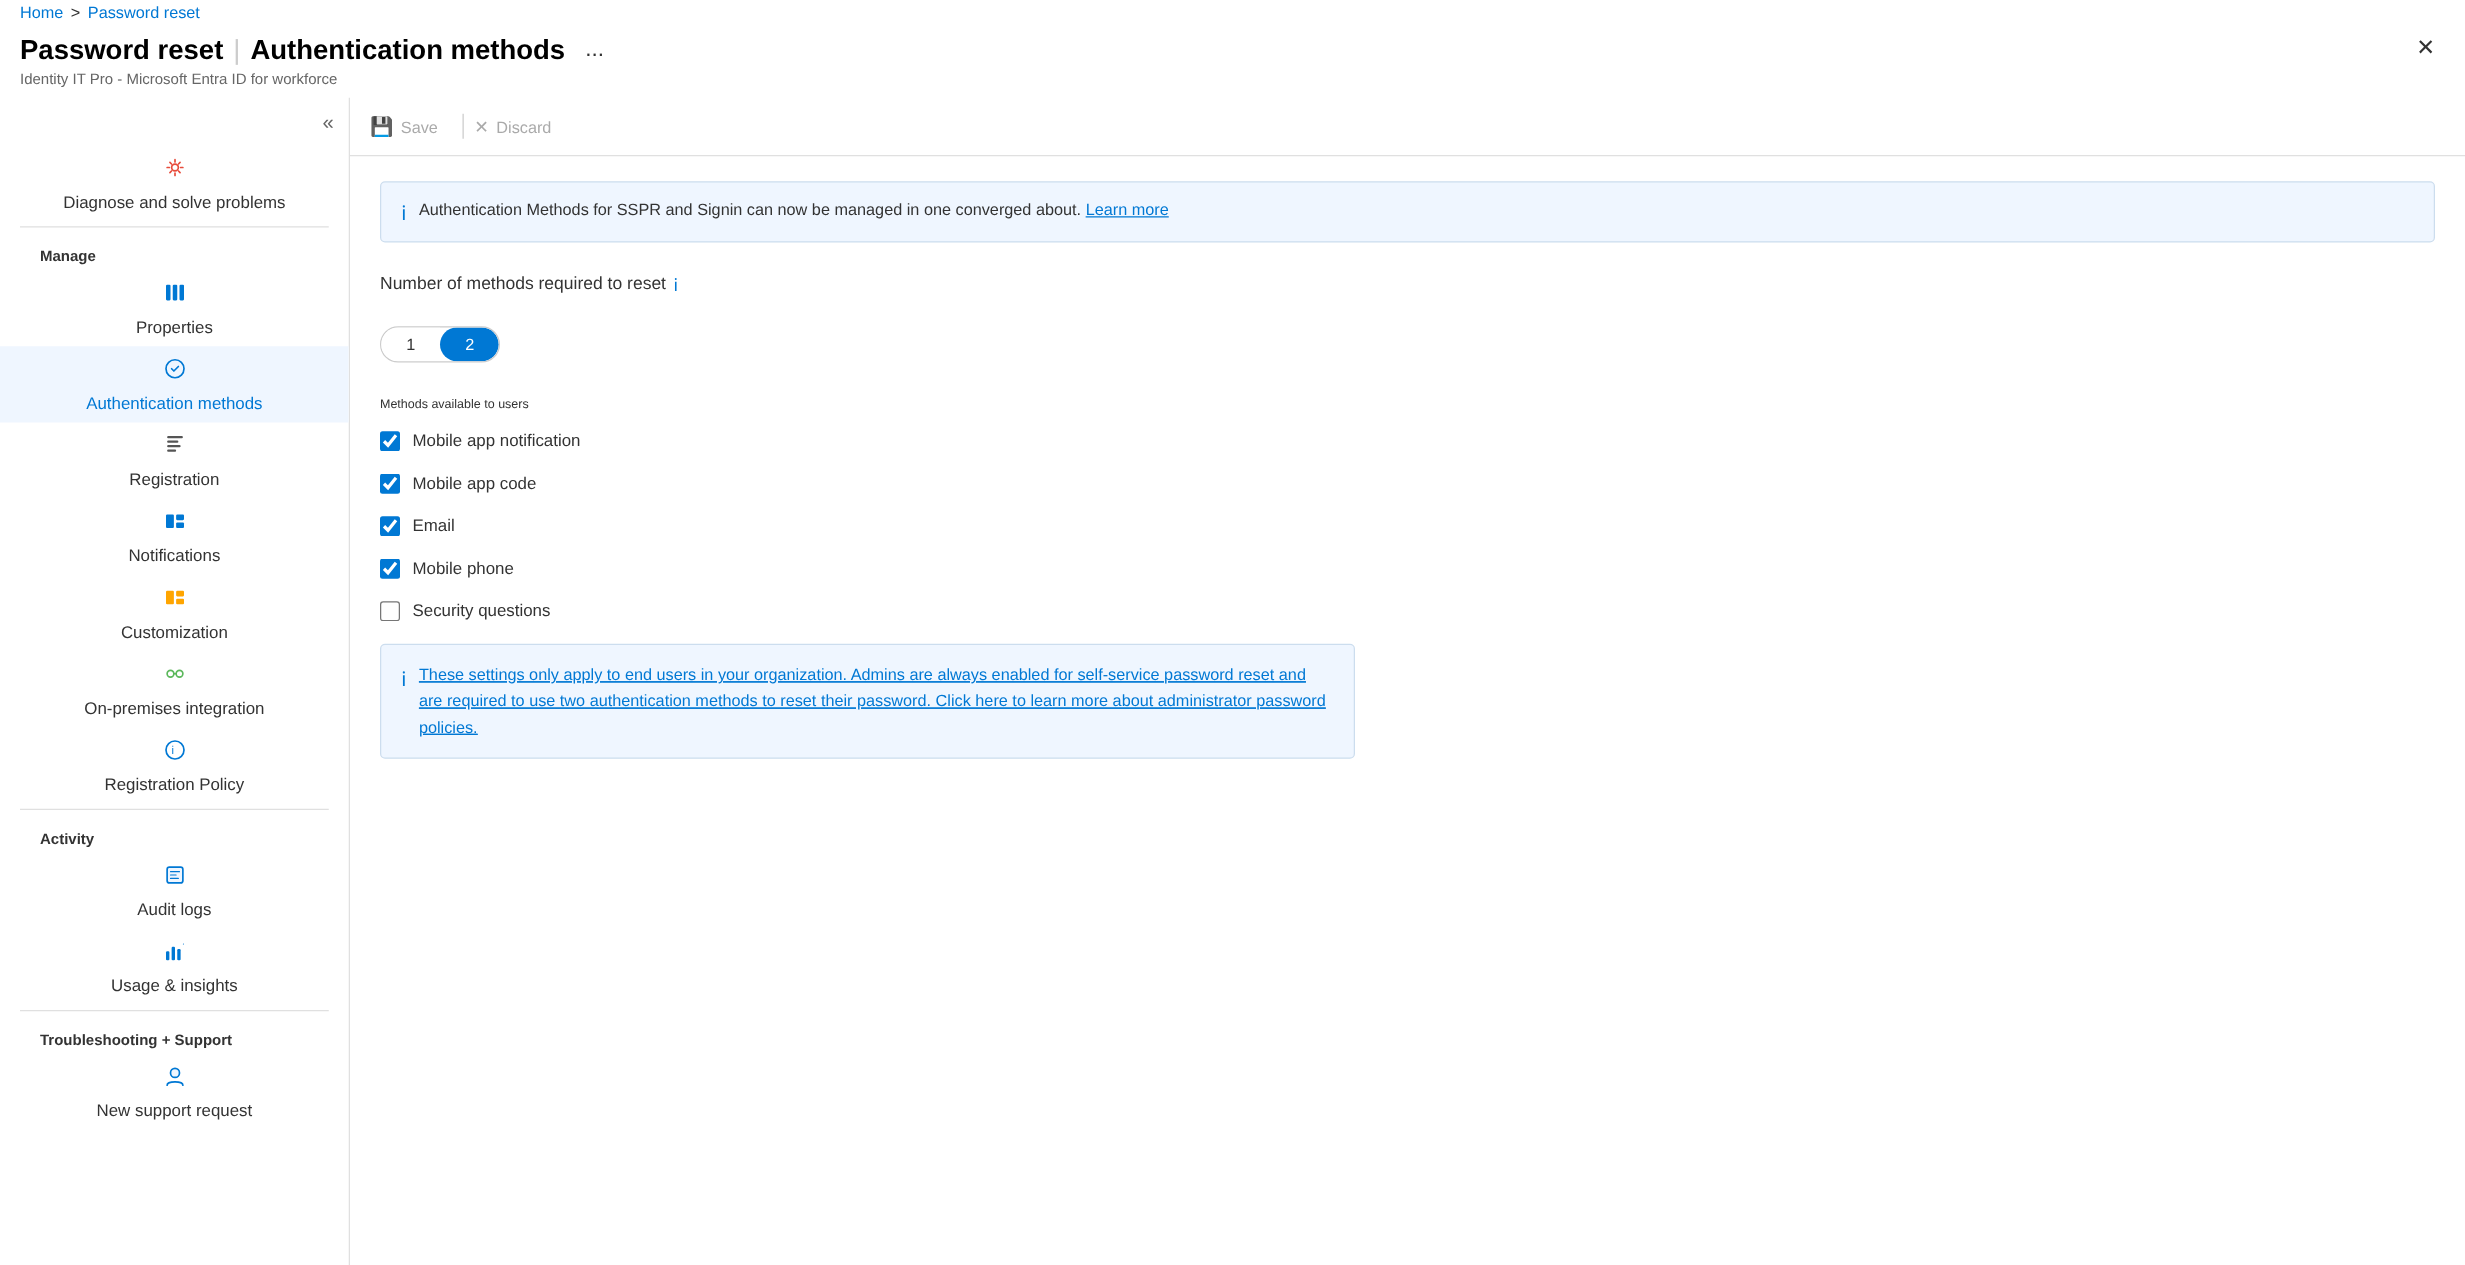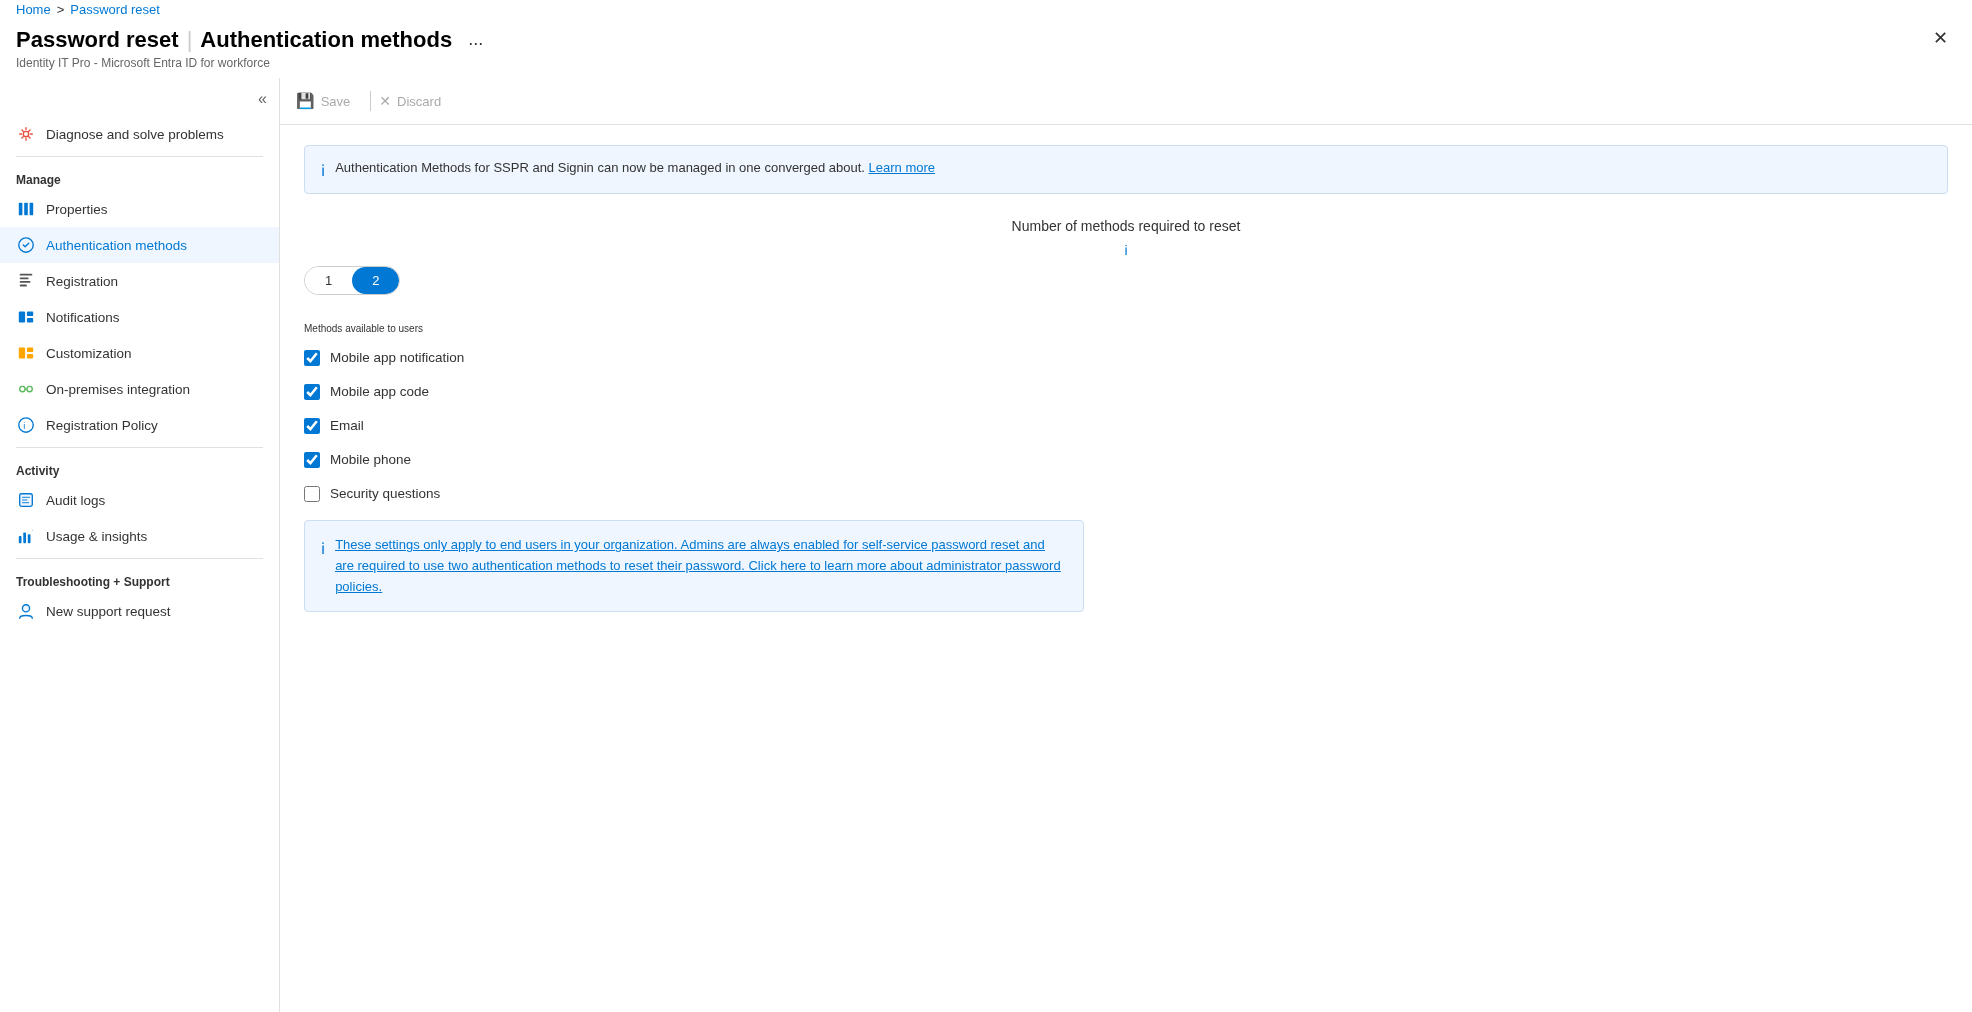--- a/index.html
+++ b/index.html
@@ -16,42 +16,42 @@
     .ellipsis-btn { background: none; border: none; cursor: pointer; font-size: 18px; color: #333; padding: 4px 8px; }
     .close-btn { background: none; border: none; cursor: pointer; font-size: 18px; color: #333; padding: 4px 8px; line-height: 1; }
 
     .main-layout { display: flex; flex: 1; overflow: hidden; }
 
     
     .sidebar { width: 280px; min-width: 280px; border-right: 1px solid #e0e0e0; overflow-y: auto; padding: 8px 0; display: flex; flex-direction: column; }
     .sidebar-collapse { display: flex; justify-content: flex-end; padding: 4px 12px 8px; }
     .sidebar-collapse-btn { background: none; border: none; cursor: pointer; color: #666; font-size: 16px; }
 
-    .sidebar-item { display: flex; align-items: center; gap: 10px; padding: 8px 16px; cursor: pointer; color: #333; font-size: 13.5px; }
+    .sidebar-item { display: flex; align-items: center; gap: 10px; padding: 8px 16px; cursor: pointer; color: #333; font-size: 13.5px; flex-direction: column; }
     .sidebar-item.active { background: #eff6ff; color: #0078d4; font-weight: 500; }
     .sidebar-item .icon { width: 20px; height: 20px; display: flex; align-items: center; justify-content: center; flex-shrink: 0; }
 
-    .sidebar-section-label { font-size: 12px; font-weight: 600; color: #333; padding: 12px 16px 4px; }
+    .sidebar-section-label { font-size: 12px; font-weight: 600; color: #333; padding: 12px 32px 4px; }
     .sidebar-divider { border: none; border-top: 1px solid #e0e0e0; margin: 4px 16px; }
 
     
     .main-content { flex: 1; overflow-y: auto; padding: 0; display: flex; flex-direction: column; }
     .toolbar { display: flex; align-items: center; gap: 0; padding: 10px 16px; border-bottom: 1px solid #e0e0e0; }
     .toolbar-btn { display: flex; align-items: center; gap: 6px; background: none; border: none; cursor: pointer; color: #333; font-size: 13px; padding: 4px 12px 4px 0; }
     .toolbar-btn.disabled { color: #aaa; cursor: default; }
     .toolbar-sep { width: 1px; height: 20px; background: #ccc; margin: 0 8px; }
 
     .content-area { padding: 20px 24px; flex: 1; }
 
     .info-banner { background: #eff6ff; border: 1px solid #cde; border-radius: 4px; padding: 12px 16px; display: flex; align-items: flex-start; gap: 10px; margin-bottom: 24px; }
     .info-banner .info-icon { color: #0078d4; font-size: 16px; margin-top: 1px; flex-shrink: 0; }
     .info-banner-text { font-size: 13px; color: #333; line-height: 1.5; }
     .info-banner-text a { color: #0078d4; }
 
-    .section-label { font-size: 14px; color: #333; margin-bottom: 7px; display: flex; align-items: center; gap: 6px; flex-direction: column; }
+    .section-label { font-size: 14px; color: #333; margin-bottom: 24px; display: flex; align-items: flex-start; gap: 6px; }
     .section-label .info-icon-sm { color: #0078d4; font-size: 14px; cursor: pointer; }
 
     .toggle-group { display: flex; align-items: center; border: 1px solid #ccc; border-radius: 20px; overflow: hidden; width: fit-content; margin-bottom: 28px; }
     .toggle-option { padding: 6px 20px; font-size: 13px; cursor: pointer; background: #fff; color: #333; border: none; }
     .toggle-option.selected { background: #0078d4; color: #fff; border-radius: 20px; }
 
     .methods-section-label { font-size: 10px; color: #333; margin-bottom: 16px; font-weight: 400; }
 
     .checkbox-item { display: flex; gap: 10px; margin-bottom: 18px; }
     .checkbox-item input[type="checkbox"] { width: 16px; height: 16px; accent-color: #0078d4; cursor: pointer; }

